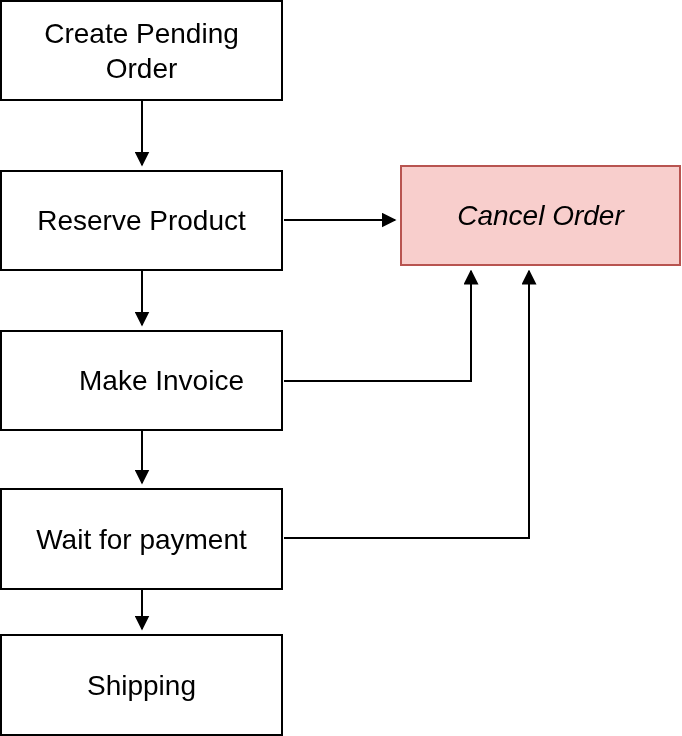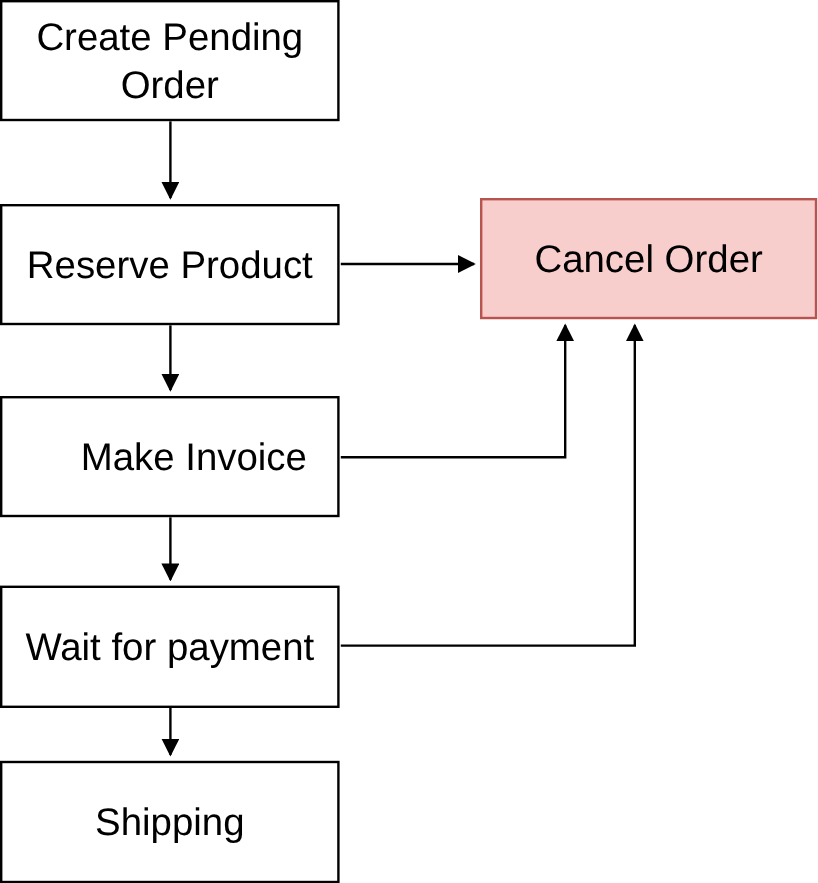--- a/index.html
+++ b/index.html
@@ -18,30 +18,31 @@
   .node {
     position: absolute;
     box-sizing: border-box;
     display: flex;
     align-items: center;
     justify-content: center;
     text-align: center;
     background: var(--node-fill, #ffffff);
     border: 2px solid var(--node-border, #000000);
     color: var(--text, #000000);
-    font-size: 32px;
+    font-size: 28px;
     line-height: 1.25;
   }
   .node .label {
     white-space: pre-line;
     padding: 0 8px;
   }
   .node-cancel {
     background: var(--cancel-fill, #f8cecc);
     border-color: var(--cancel-border, #b85450);
+    font-style: italic;
   }
   svg.edges {
     position: absolute;
     left: 0;
     top: 0;
     width: 682px;
     height: 736px;
     pointer-events: none;
   }
   svg.edges .edge {

